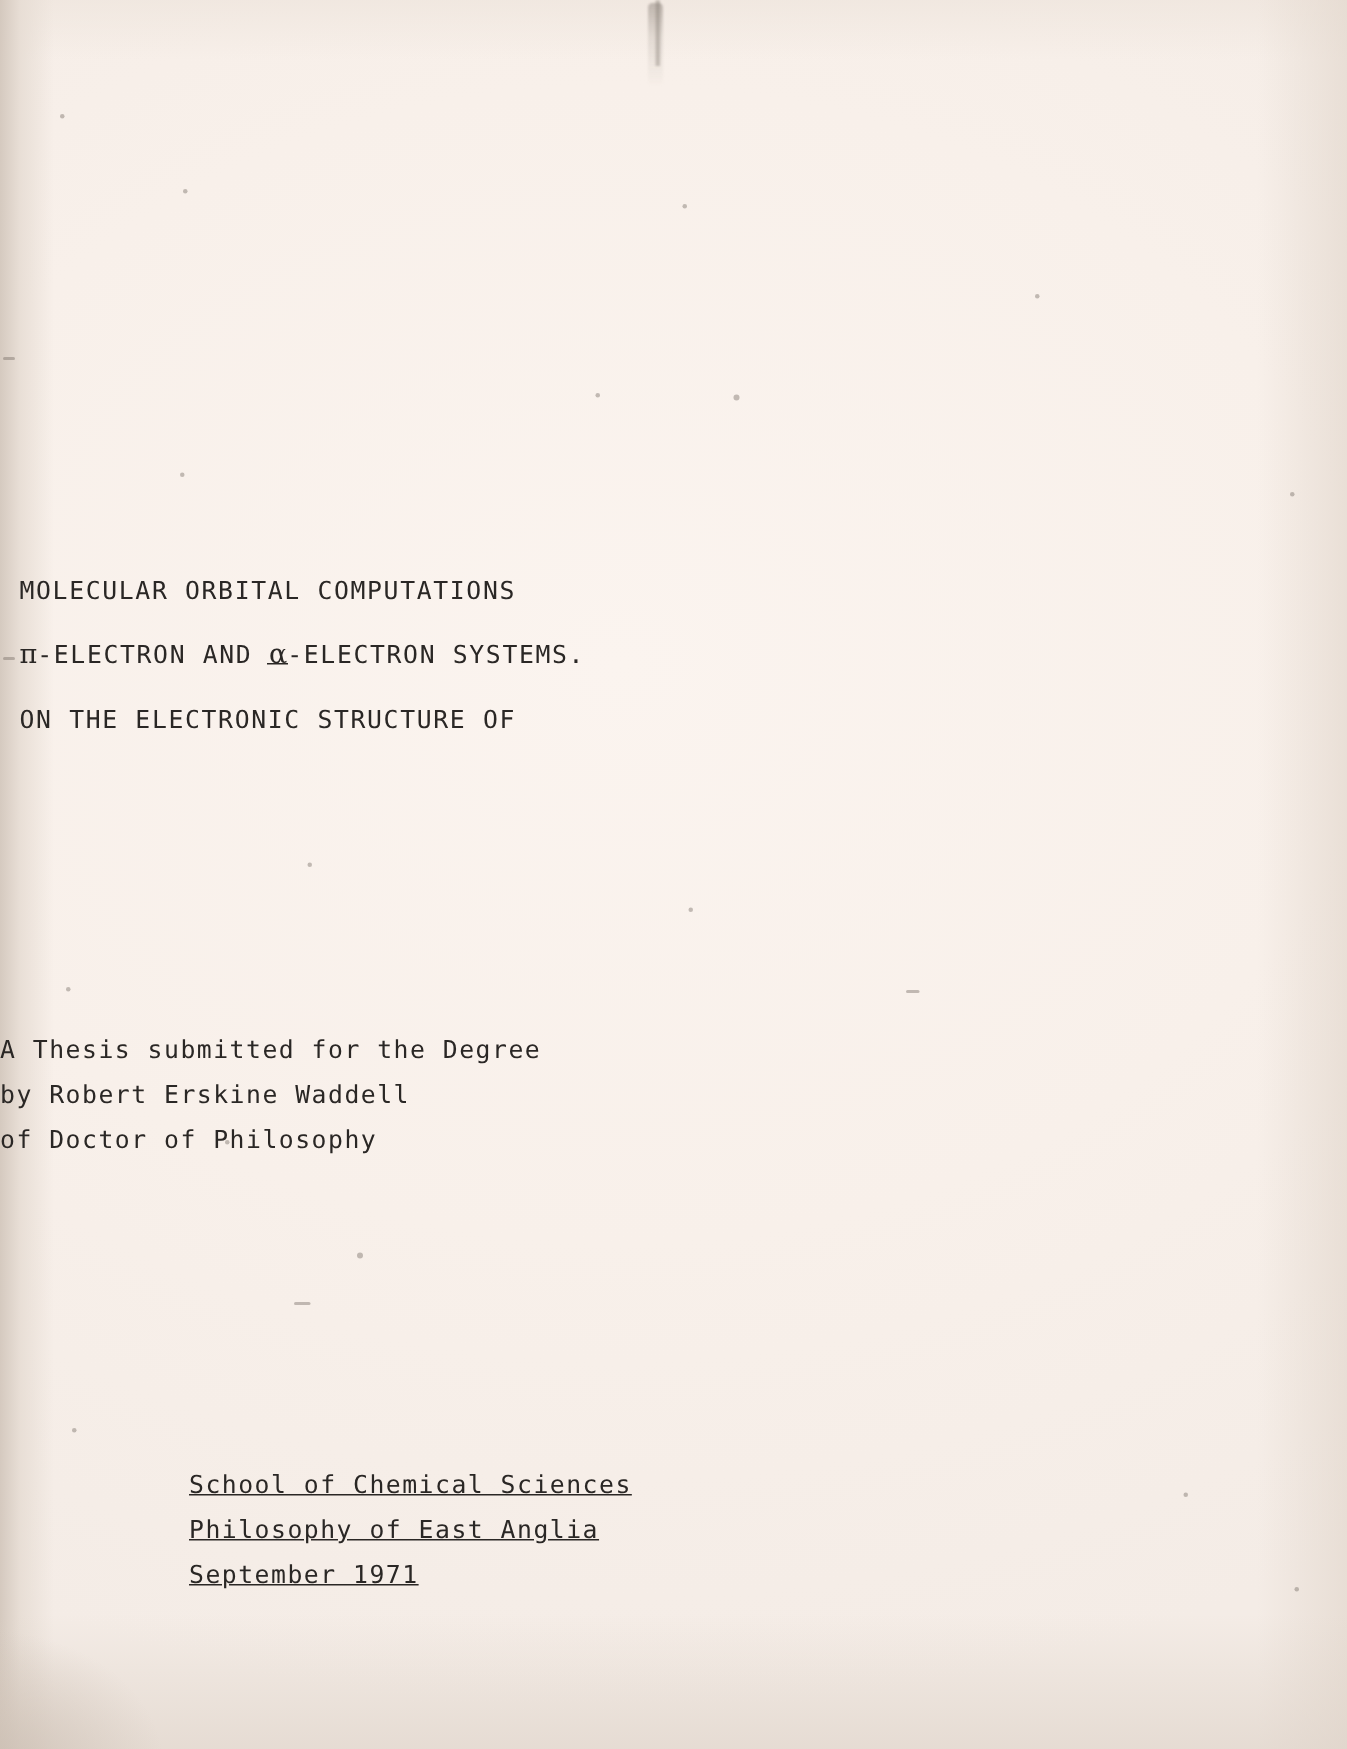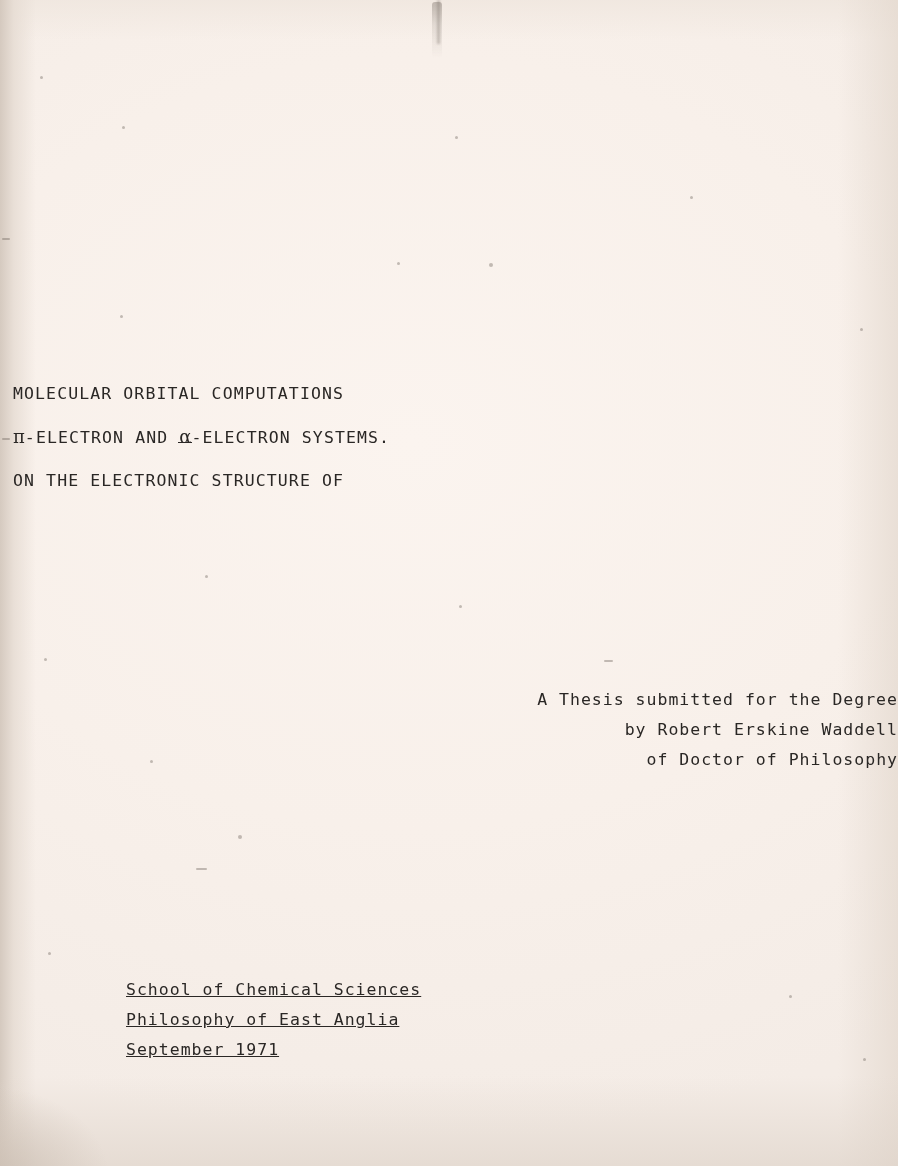--- a/index.html
+++ b/index.html
@@ -122,21 +122,21 @@
     bottom: 4px;
     height: 1px;
     background: #2a2725;
   }
 
   .thesis-block {
     position: absolute;
     left: 0;
     top: 685px;
     width: 898px;
-    text-align: right;
+    text-align: left;
     color: #2a2725;
     font-size: 16.5px;
     letter-spacing: 1.0px;
     line-height: 30px;
   }
   .thesis-block .line { white-space: pre; }
 
   .footer-block {
     position: absolute;
     left: 126px;

